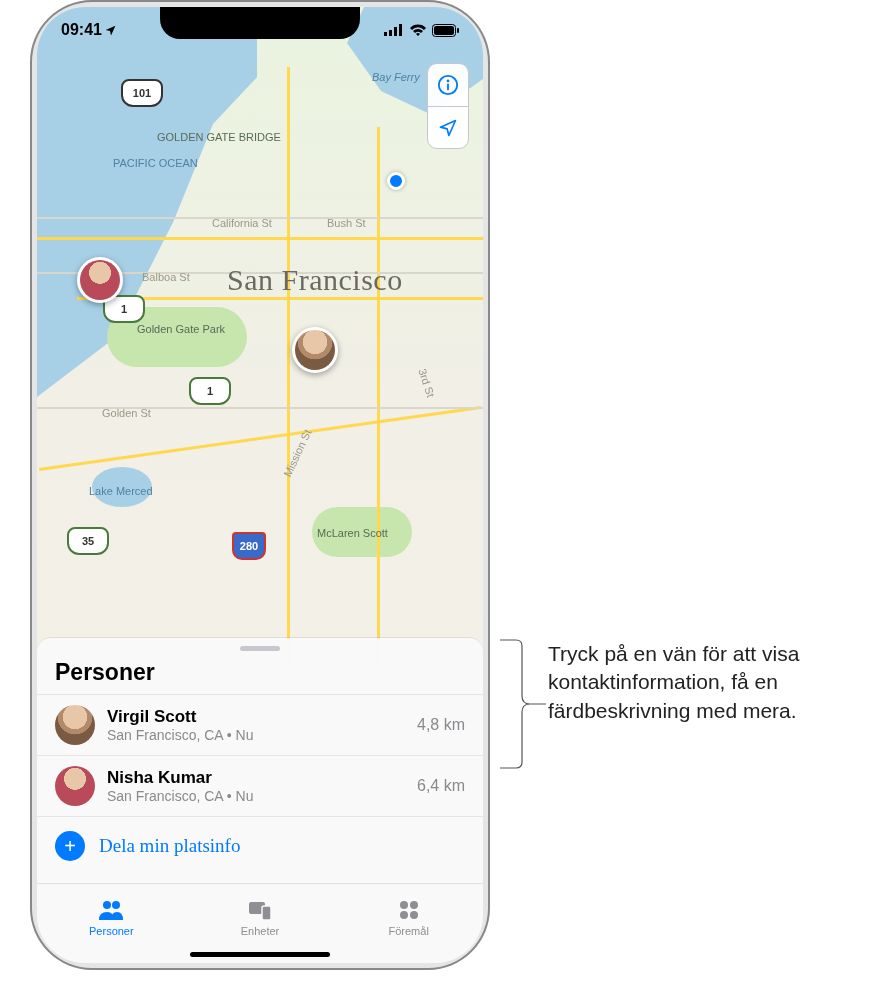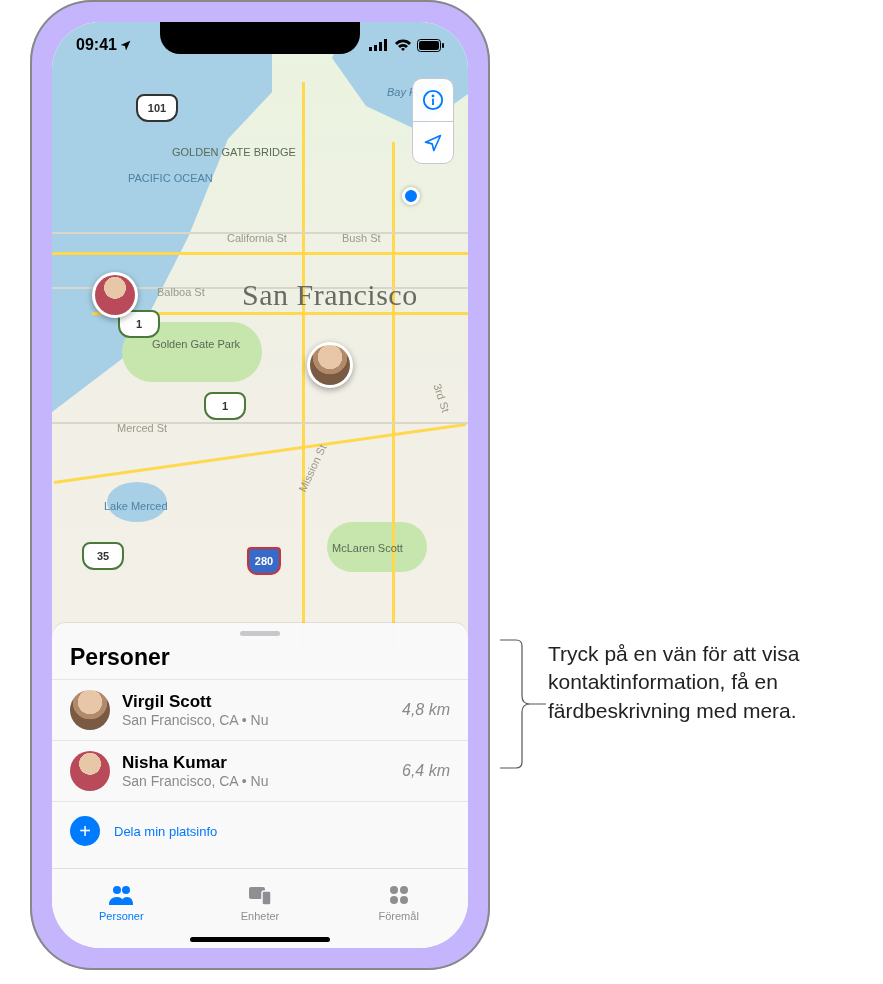--- a/index.html
+++ b/index.html
@@ -13,22 +13,22 @@
   }
 
   
   .phone {
     position: absolute;
     left: 30px;
     top: 0;
     width: 460px;
     height: 970px;
     border-radius: 62px;
-    background: #c4b5fd;
-    padding: 22px;
+    background: #e5e5e5;
+    padding: 7px;
     box-shadow: 0 0 0 2px #888 inset;
   }
   .screen {
     width: 100%;
     height: 100%;
     border-radius: 48px;
     background: #f2f2f7;
     overflow: hidden;
     position: relative;
   }
@@ -175,32 +175,32 @@
     border-top:1px solid rgba(0,0,0,0.08);
   }
   .row:last-child { border-bottom:1px solid rgba(0,0,0,0.08); }
   .row .avatar {
     width:40px; height:40px; border-radius:50%;
     flex:0 0 40px;
   }
   .row-main { flex:1; min-width:0; }
   .row-name { font-size:17px; font-weight:600; color:#000; }
   .row-sub { font-size:14px; color:#8a8a8e; }
-  .row-dist { font-size:16px; color:#8a8a8e;font-style:italic; }
+  .row-dist { font-size:16px; color:#8a8a8e; }
 
   .share-row {
     display:flex; align-items:center; gap:14px;
     padding:14px 18px 22px;
   }
   .plus-circle {
     width:30px; height:30px; border-radius:50%; background:#007aff;
     display:flex; align-items:center; justify-content:center; color:#fff;
     font-size:20px; font-weight:300; line-height:1;
   }
-  .share-label { color:#007aff; font-size:13px; }
+  .share-label { color:#007aff; font-size:19px;font-family:Liberation Serif, serif; }
 
   
   .tabbar {
     position:absolute; left:0; right:0; bottom:0; height:80px;
     background:rgba(249,249,251,0.96);
     display:flex; z-index:40;
     border-top:1px solid rgba(0,0,0,0.1);
     padding-bottom:14px;
   }
   .tab {
@@ -288,21 +288,21 @@
 
       <div class="city-label">San Francisco</div>
 
       <span class="map-label" style="top:150px;left:60px;color:#4f81a3;margin-left:16px;">PACIFIC OCEAN</span>
       <span class="map-label" style="top:108px;left:120px;margin-top:16px;">GOLDEN GATE BRIDGE</span>
       <span class="map-label" style="top:64px;left:335px;color:#4f81a3;font-style:italic;">Bay Ferry</span>
       <span class="map-label" style="top:316px;left:100px;">Golden Gate Park</span>
       <span class="map-label" style="top:210px;left:175px;color:#998;">California St</span>
       <span class="map-label" style="top:210px;left:290px;color:#998;">Bush St</span>
       <span class="map-label" style="top:264px;left:105px;color:#998;">Balboa St</span>
-      <span class="map-label" style="top:400px;left:65px;color:#998;">Merced St</span>
+      <span class="map-label" style="top:400px;left:65px;color:#998;">Golden St</span>
       <span class="map-label" style="top:440px;left:235px;color:#998;transform:rotate(-65deg);">Mission St</span>
       <span class="map-label" style="top:370px;left:375px;color:#998;transform:rotate(72deg);">3rd St</span>
       <span class="map-label" style="top:478px;left:52px;color:#4f81a3;">Lake Merced</span>
       <span class="map-label" style="top:520px;left:280px;">McLaren Scott</span>
 
       <div class="shield" style="top:72px;left:84px;border-color:#333;background:#fff;">101</div>
       <div class="shield" style="top:288px;left:66px;">1</div>
       <div class="shield" style="top:370px;left:152px;">1</div>
       <div class="shield" style="top:520px;left:30px;">35</div>
       <div class="shield blue" style="top:525px;left:195px;width:34px;">280</div>

